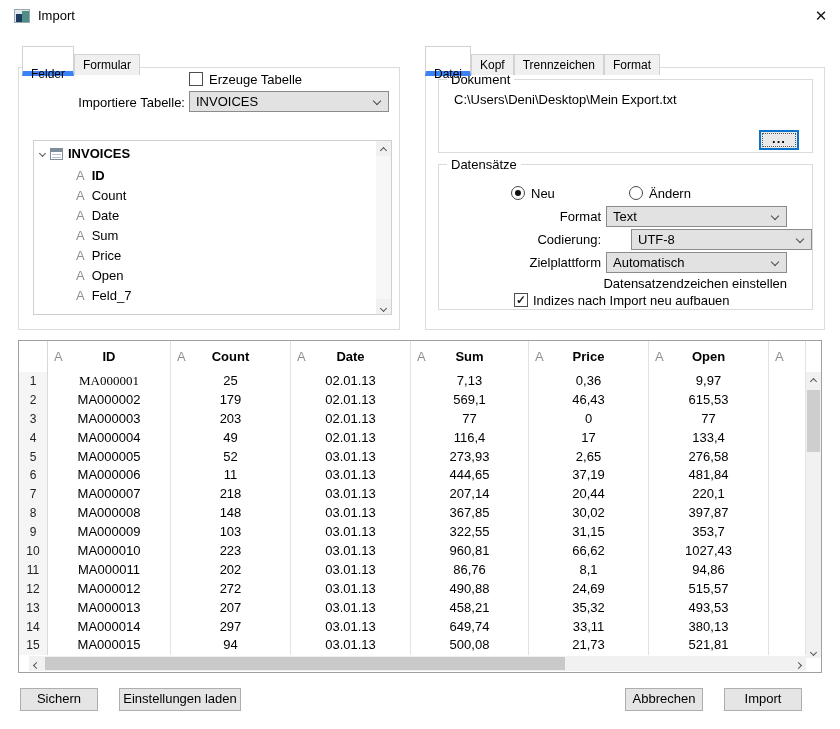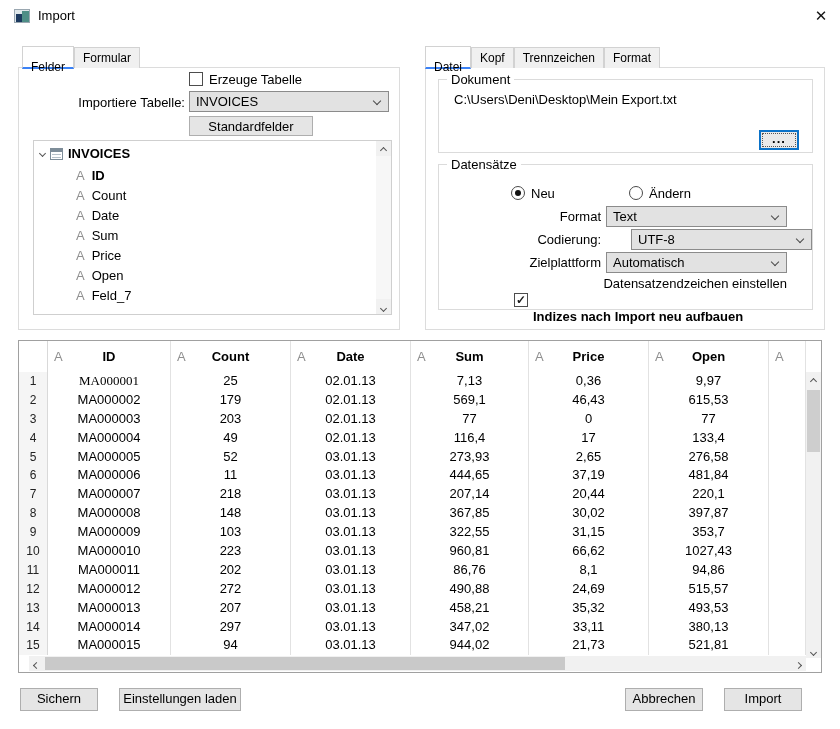--- a/index.html
+++ b/index.html
@@ -10,21 +10,21 @@
   .titlebar { position:absolute; left:0; top:0; width:840px; height:32px; background:#fff; }
   .app-icon { position:absolute; left:14px; top:9px; width:16px; height:14px; border:1px solid #9aa7b0; background:#dfe7ea; }
   .app-icon .b1 { position:absolute; left:1px; top:4px; width:6px; height:8px; background:#1d3a5f; }
   .app-icon .b2 { position:absolute; left:7px; top:1px; width:7px; height:11px; background:#4e8e86; }
   .title-text { position:absolute; left:38px; top:8px; font-size:13px; }
   .close-btn { position:absolute; left:806px; top:4px; width:30px; height:24px; text-align:center; line-height:24px; font-size:15px; color:#111; cursor:pointer; }
 
   
   .tabstrip { position:absolute; top:46px; display:flex; align-items:flex-end; z-index:3; }
   .tab { border:1px solid #d2d2d2; border-bottom:none; background:#f0f0f0; font-size:12px; padding:3px 8px 4px 8px; height:21px; }
-  .tab.active { background:#fff; height:23px; padding-top:13px; margin-bottom:-1px; border-bottom:2px solid #3b82f6; }
+  .tab.active { background:#fff; height:23px; padding-top:20px; margin-bottom:-1px; border-bottom:5px solid #3b82f6; }
 
   .panel { position:absolute; border:1px solid #dcdcdc; background:#fff; }
 
   
   .checkbox { position:absolute; width:14px; height:14px; border:1px solid #4d4d4d; background:#fff; font-size:12px; line-height:12px; text-align:center; font-weight:bold; color:#1a1a1a; }
   .label { position:absolute; white-space:nowrap; }
   .combo { position:absolute; height:21px; background:#e2e2e2; border:1px solid #8b8b8b; padding:2px 22px 0 6px; font-size:13px; overflow:hidden; white-space:nowrap; }
   .combo .chv { position:absolute; right:8px; top:6px; }
   .btn { position:absolute; background:#e5e5e5; border:1px solid #aeaeae; text-align:center; font-size:13px; padding-top:2px; cursor:pointer; }
   .btn-browse { border:2px solid #0a72c8; background:#e9e9e9; outline:1px dotted #555; outline-offset:-4px; font-weight:bold; letter-spacing:1px; padding-top:0; line-height:14px; }
@@ -96,21 +96,20 @@
   <div class="panel" style="left:18px; top:67px; width:382px; height:263px;">
     <div class="checkbox" style="left:170px; top:4px; position:absolute;"></div>
     <div class="label" style="left:190px; top:4px;">Erzeuge Tabelle</div>
 
     <div class="label" style="left:42px; top:27px; width:124px; text-align:right;">Importiere Tabelle:</div>
     <div class="combo" style="left:170px; top:23px; width:200px;">
       <span>INVOICES</span>
       <span class="chv down"></span>
     </div>
 
-    <div class="btn" style="left:170px; top:48px; width:124px; height:20px;">Standardfelder</div>
   </div>
 
   <div class="tree">
     <div class="tree-root">
       <span class="chv down sm"></span>
       <span class="tbl-ico"></span>
       <span>INVOICES</span>
     </div>
     <div id="tree-field-list">
         <div class="tree-item bold" style="top: 25px;">
@@ -185,21 +184,21 @@
 
       <div class="label" style="left:44px; top:90px; width:118px; text-align:right;">Zielplattform</div>
       <div class="combo" style="left:167px; top:87px; width:181px;">
         <span>Automatisch</span>
         <span class="chv down"></span>
       </div>
 
       <div class="label" style="left:128px; top:111px; width:220px; text-align:right;">Datensatzendzeichen einstellen</div>
 
       <div class="checkbox" style="left:75px; top:128px;">✓</div>
-      <div class="label" style="left:94px; top:144px;font-weight:bold;">Indizes nach Import neu aufbauen</div>
+      <div class="label" style="left:94px; top:128px;">Indizes nach Import neu aufbauen</div>
     </div>
   </div>
 
   <div class="grid">
     <div class="grid-header" id="grid-header">
         <div class="gh-cell gh-num" style="width: 29px;"></div>
         <div class="gh-cell" style="width: 123px;"><span class="a-ico">A</span><span>ID</span></div>
         <div class="gh-cell" style="width: 120px;"><span class="a-ico">A</span><span>Count</span></div>
         <div class="gh-cell" style="width: 120px;"><span class="a-ico">A</span><span>Date</span></div>
         <div class="gh-cell" style="width: 118px;"><span class="a-ico">A</span><span>Sum</span></div>
@@ -338,31 +337,31 @@
           <div class="gr-cell" style="width: 118px;">458,21</div>
           <div class="gr-cell" style="width: 120px;">35,32</div>
           <div class="gr-cell" style="width: 120px;">493,53</div>
           <div class="gr-cell" style="width: 37px;"></div>
         </div>
         <div class="grid-row">
           <div class="gr-num" style="width: 29px;">14</div>
           <div class="gr-cell" style="width: 123px;">MA000014</div>
           <div class="gr-cell" style="width: 120px;">297</div>
           <div class="gr-cell" style="width: 120px;">03.01.13</div>
-          <div class="gr-cell" style="width: 118px;">347,02</div>
+          <div class="gr-cell" style="width: 118px;">649,74</div>
           <div class="gr-cell" style="width: 120px;">33,11</div>
           <div class="gr-cell" style="width: 120px;">380,13</div>
           <div class="gr-cell" style="width: 37px;"></div>
         </div>
         <div class="grid-row">
           <div class="gr-num" style="width: 29px;">15</div>
           <div class="gr-cell" style="width: 123px;">MA000015</div>
           <div class="gr-cell" style="width: 120px;">94</div>
           <div class="gr-cell" style="width: 120px;">03.01.13</div>
-          <div class="gr-cell" style="width: 118px;">944,02</div>
+          <div class="gr-cell" style="width: 118px;">500,08</div>
           <div class="gr-cell" style="width: 120px;">21,73</div>
           <div class="gr-cell" style="width: 120px;">521,81</div>
           <div class="gr-cell" style="width: 37px;"></div>
         </div>
       </div>
 
     <div class="vscroll">
       <div class="sb-btn" style="top:0;"><span class="chv up sm"></span></div>
       <div class="thumb"></div>
       <div class="sb-btn" style="bottom:0;"><span class="chv down sm"></span></div>

